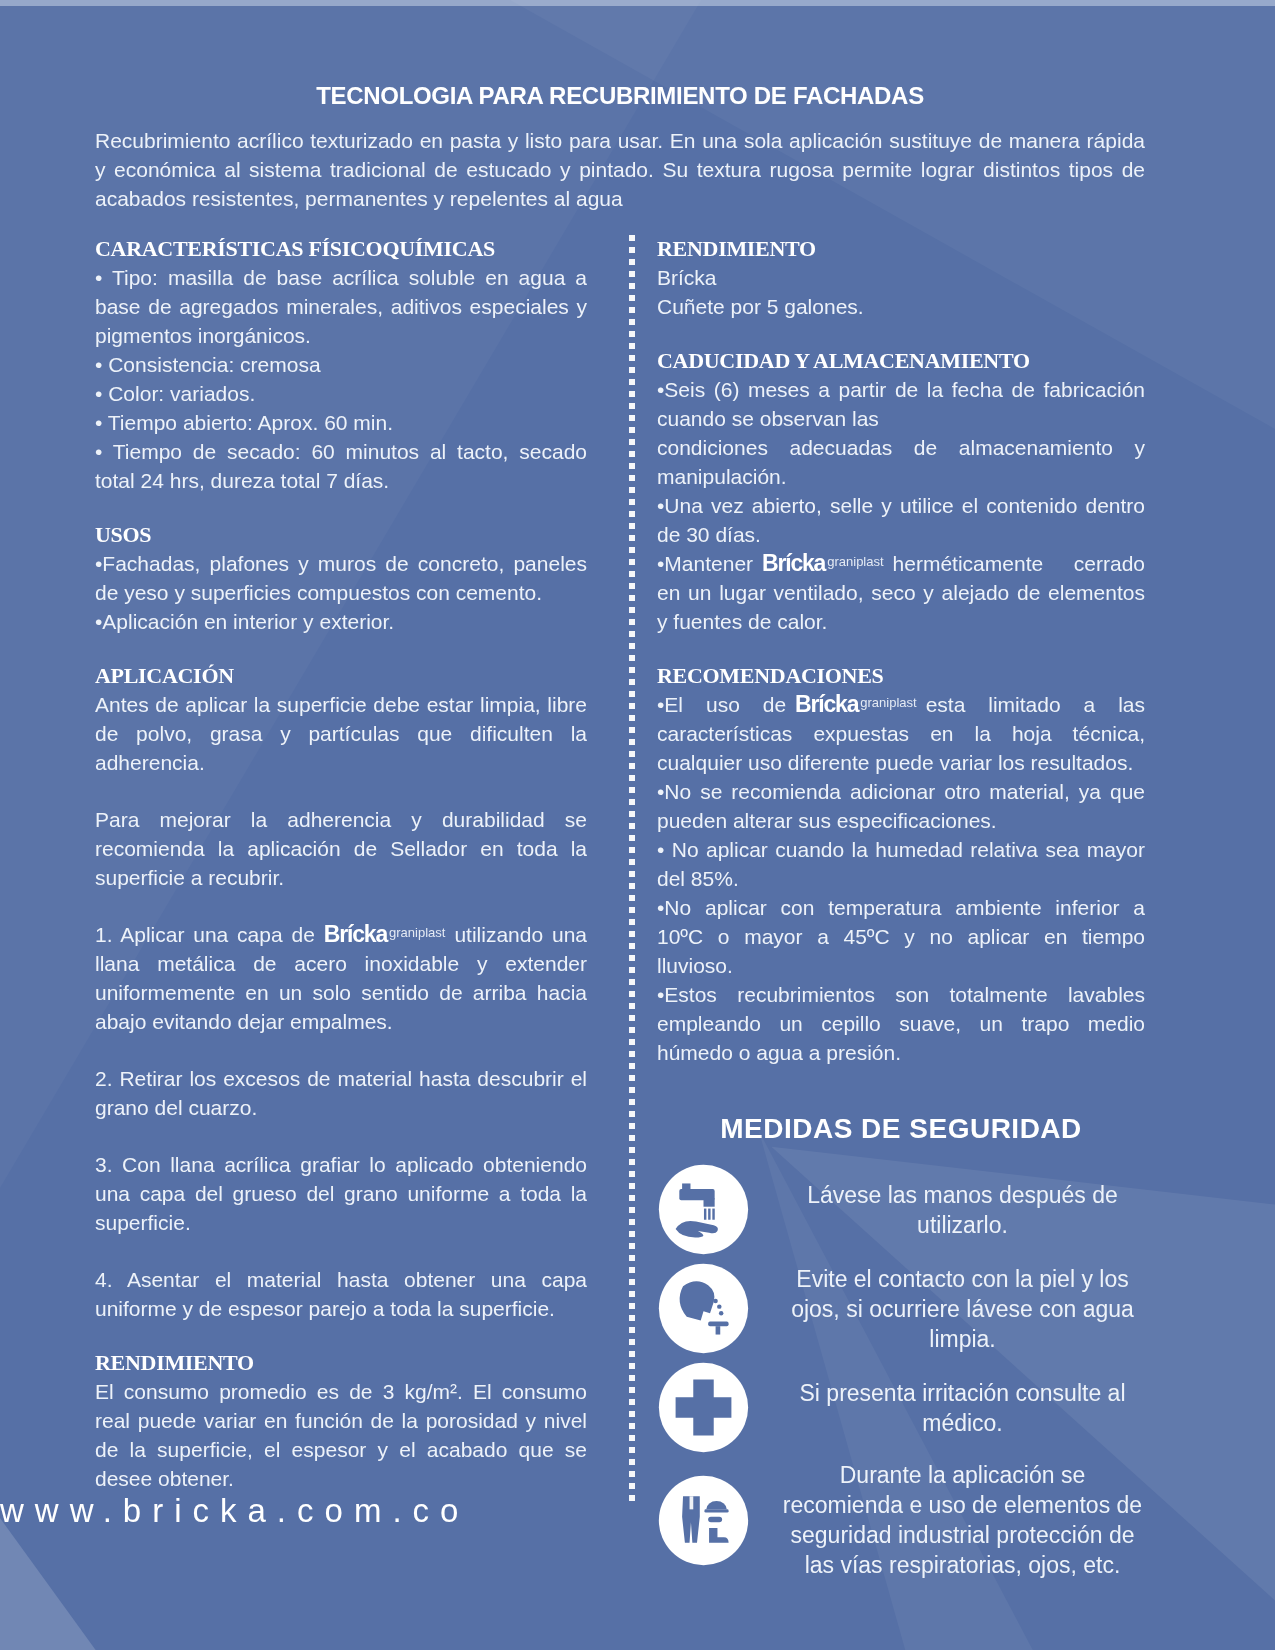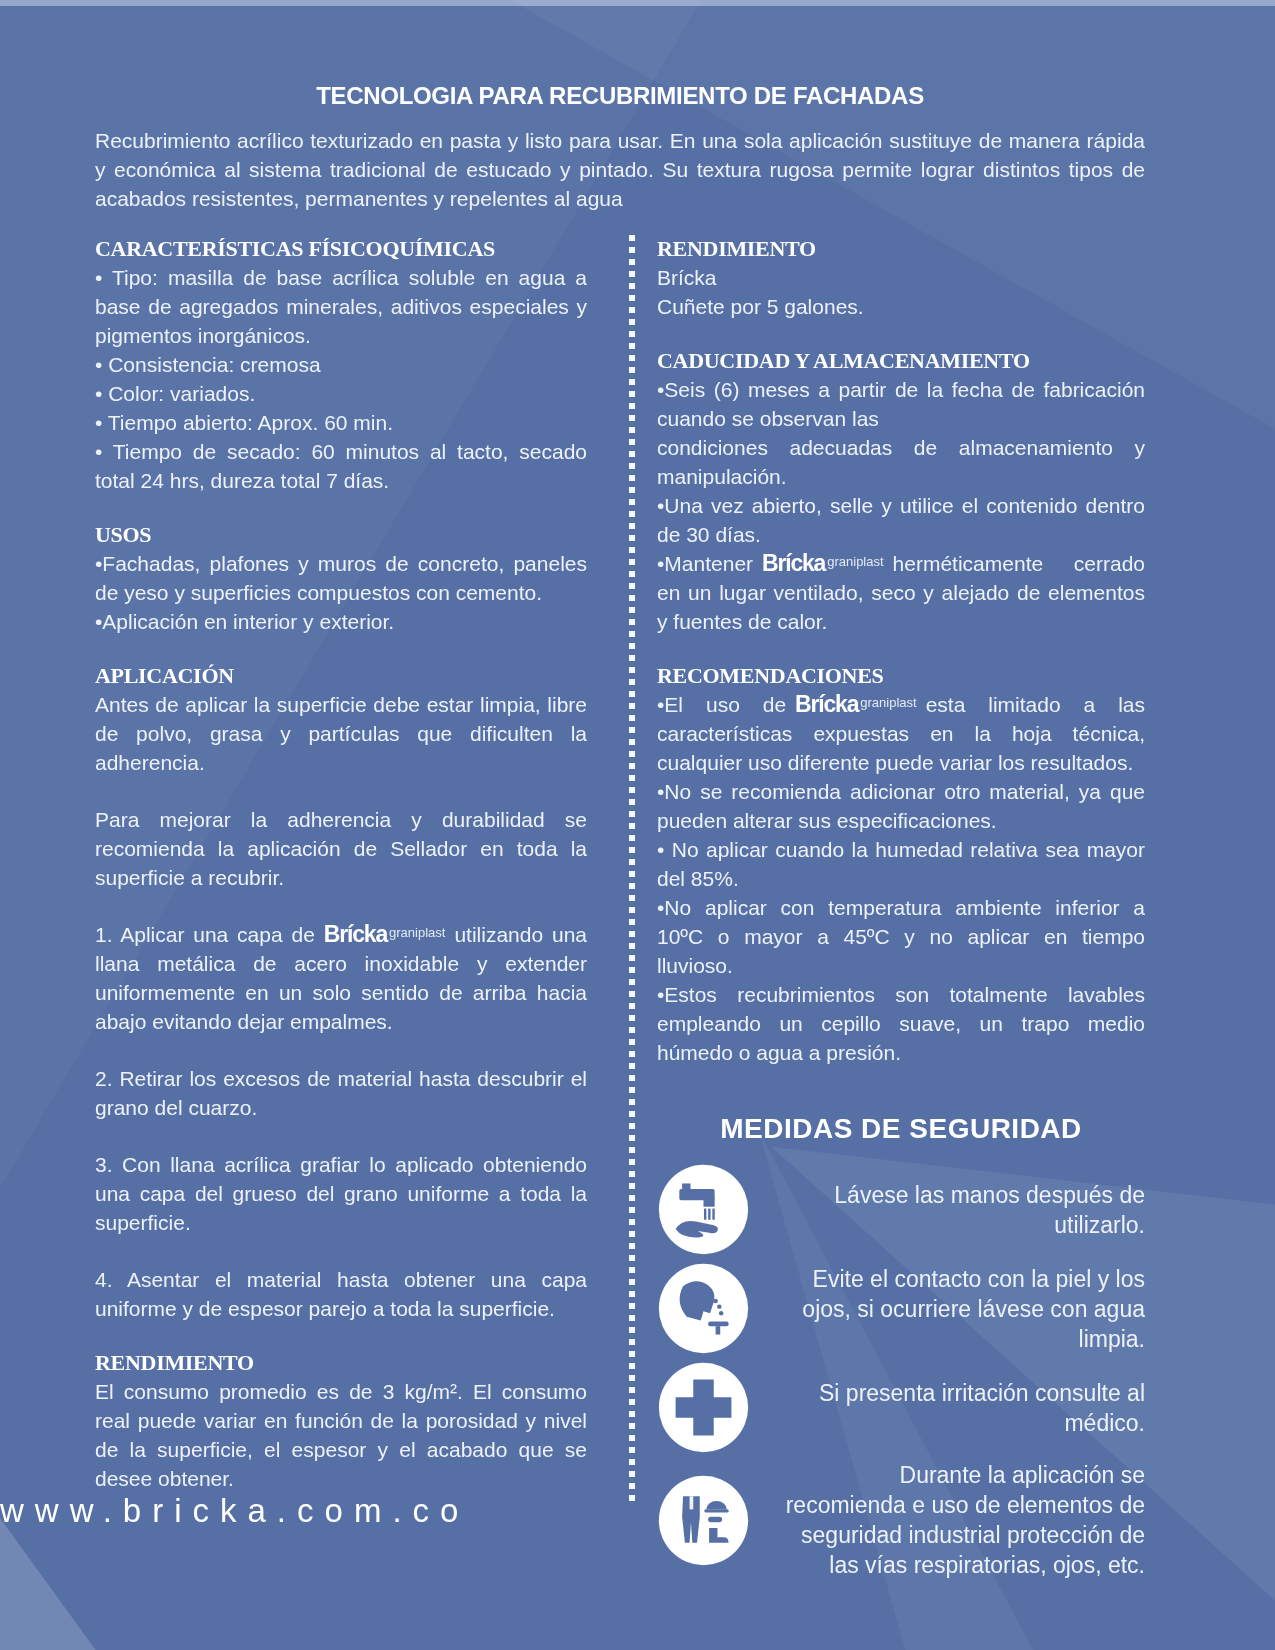--- a/index.html
+++ b/index.html
@@ -40,21 +40,21 @@
   .p:last-child{margin-bottom:0;}
 
   .brand{white-space:nowrap;display:inline-block;padding:0 9px;line-height:0;}
   .brand-name{font-weight:bold;color:#fff;font-size:23px;letter-spacing:-1.2px;}
   .brand-sub{font-weight:normal;color:#e4eaf4;font-size:13px;margin-left:2px;position:relative;top:-5px;letter-spacing:0;}
 
   .medidas{margin-top:46px;}
   .medidas-h{margin:0 0 18px;text-align:center;color:#fff;font-size:28px;font-weight:bold;letter-spacing:0.5px;}
   .safety-row{display:flex;align-items:center;margin-bottom:6px;}
   .safety-icon{flex:0 0 auto;width:93px;height:93px;margin-right:30px;}
-  .safety-text{margin:0;font-size:23px;line-height:30px;text-align:right;}
+  .safety-text{margin:0;font-size:23px;line-height:30px;text-align:center;}
 
   .footer{
     position:absolute;left:0;right:0;top:1492px;
     color:#fff;font-size:33px;letter-spacing:11px;font-weight:normal;
   }
 </style>
 </head>
 <body>
 
 <div class="top-band"></div>

